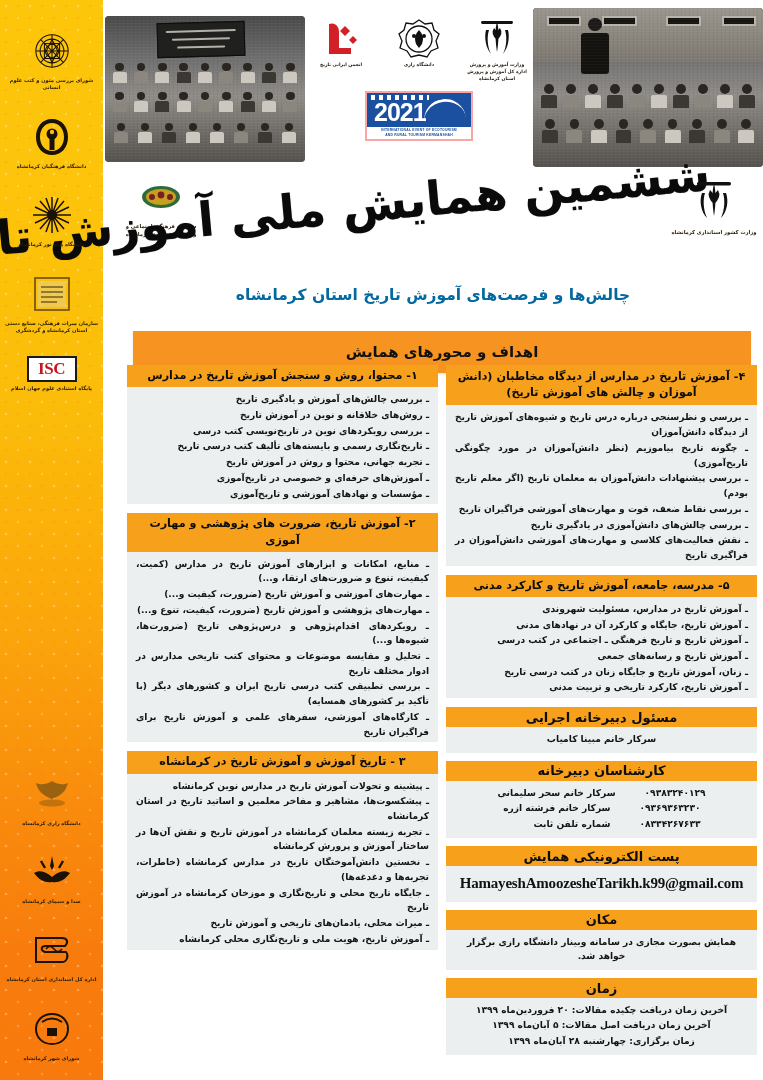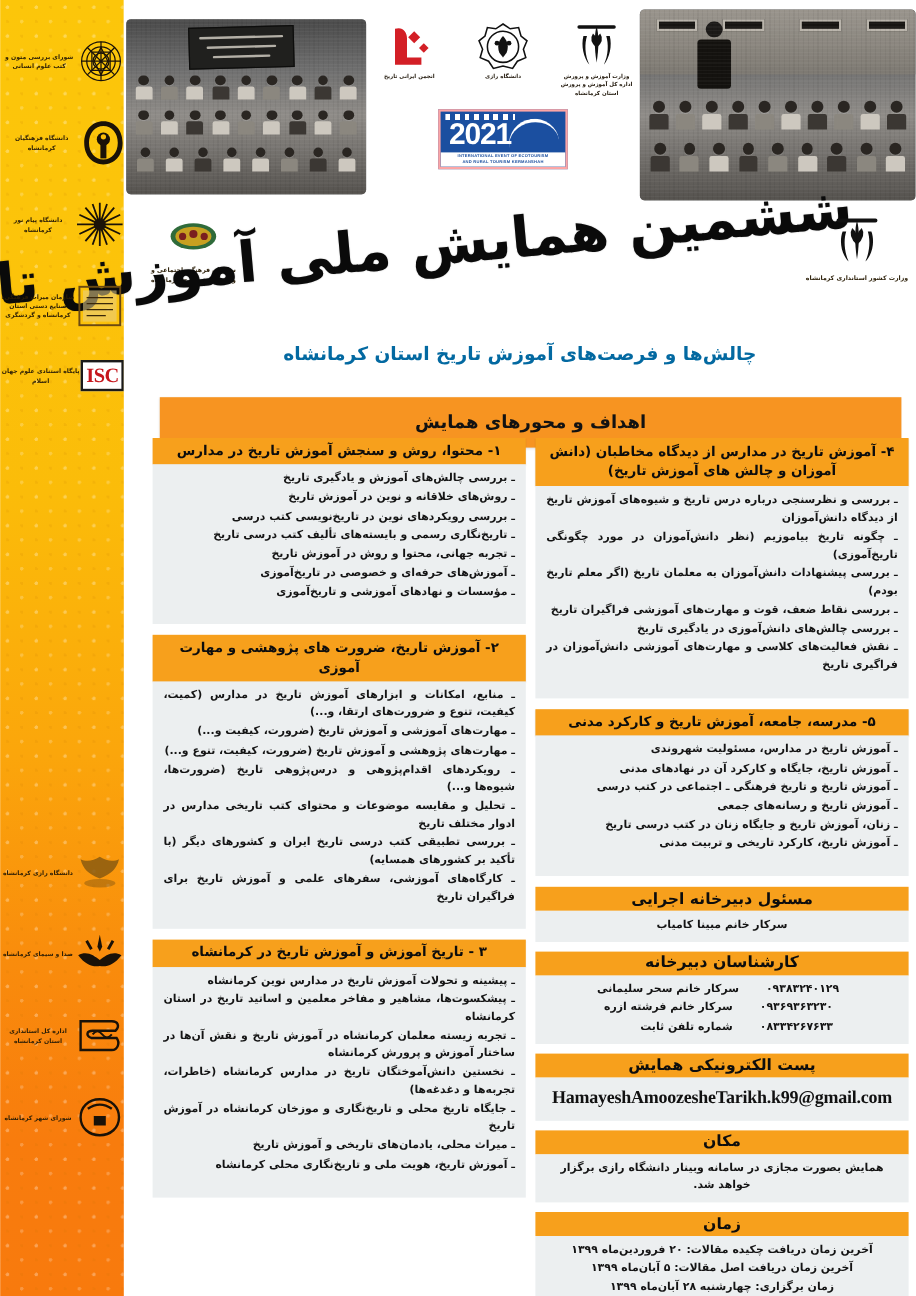--- a/index.html
+++ b/index.html
@@ -31,21 +31,21 @@
       radial-gradient(circle at 6px 6px, rgba(255,255,255,.30) 1.4px, transparent 1.6px),
       radial-gradient(circle at 18px 18px, rgba(255,255,255,.22) 1.4px, transparent 1.6px),
       radial-gradient(circle at 18px 6px, rgba(190,110,0,.12) 1.2px, transparent 1.4px),
       radial-gradient(circle at 6px 18px, rgba(190,110,0,.12) 1.2px, transparent 1.4px);
     background-size: 24px 24px, 24px 24px, 24px 24px, 24px 24px;
     pointer-events: none;
   }
   .rail-inner { position: relative; z-index: 2; padding-top: 28px; }
   .rail-logo {
     width: 103px; margin-bottom: 22px;
-    display: flex; flex-direction: row; align-items: center;
+    display: flex; flex-direction: column; align-items: center;
   }
   .rl-mark {
     width: 46px; height: 46px;
     display: flex; align-items: center; justify-content: center;
     color: #1a1208;
   }
   .rl-mark svg { display: block; }
   .rl-cap {
     margin-top: 3px; width: 98px; text-align: center;
     font-size: 5.1px; line-height: 1.45; color: #2a1d06;
@@ -226,21 +226,21 @@
   .sec { margin-bottom: 9px; }
   .sec-head {
     background: #f7a01c; padding: 3px 8px;
     text-align: center;
     font-size: 11.2px; font-weight: 700; color: #0d0d0d;
     line-height: 1.45;
     box-shadow: 0 1px 1px rgba(0,0,0,.10);
   }
   .sec-head.two { padding: 4px 8px; }
   .sec-body {
-    background: #eceff0; padding: 5px 9px 18px 9px;
+    background: #eceff0; padding: 5px 9px 2px 9px;
   }
   .sec-body ul { list-style: none; }
   .sec-body li {
     font-size: 9.1px; line-height: 1.62; color: #141414;
     font-weight: 700; text-align: justify; text-align-last: right;
     margin-bottom: 1px;
     text-indent: 0;
   }
   .sec-body li::before { content: "ـ "; }
 
@@ -253,21 +253,21 @@
     background: #eceff0; padding: 5px 8px 6px;
     text-align: center; font-size: 9.1px; line-height: 1.62;
     font-weight: 700; color: #141414;
   }
   .info-blk { margin-bottom: 8px; }
   .staff-row {
     display: flex; justify-content: center; gap: 16px;
     font-size: 9.1px; font-weight: 700; line-height: 1.7;
   }
   .staff-name { min-width: 108px; text-align: right; }
-  .staff-num  { min-width: 74px; text-align: center; direction: ltr; unicode-bidi: bidi-override; }
+  .staff-num  { min-width: 74px; text-align: right; direction: ltr; unicode-bidi: bidi-override; }
   .email {
     font-family: "Liberation Serif", serif;
     direction: ltr; font-size: 15px; font-weight: 700;
     color: #111; letter-spacing: -.2px;
   }
   .time-line { line-height: 1.7; }
 </style>
 </head>
 <body>
 

